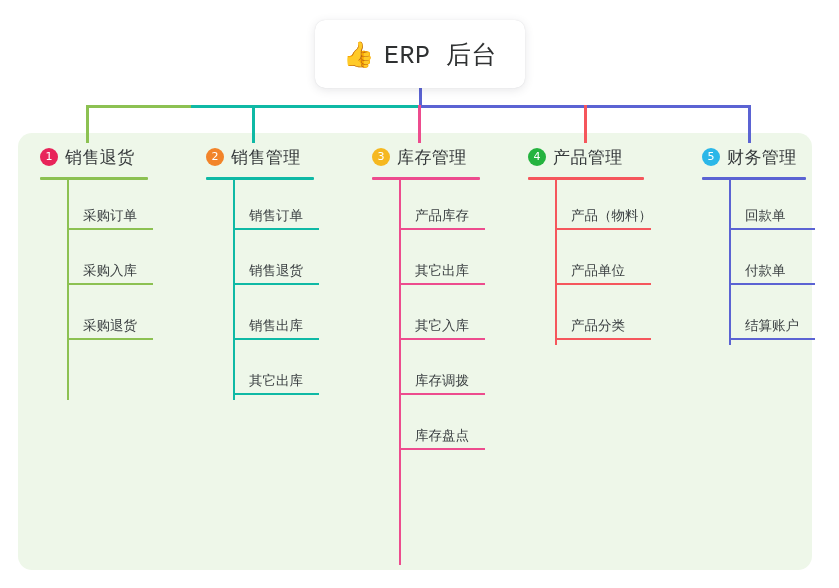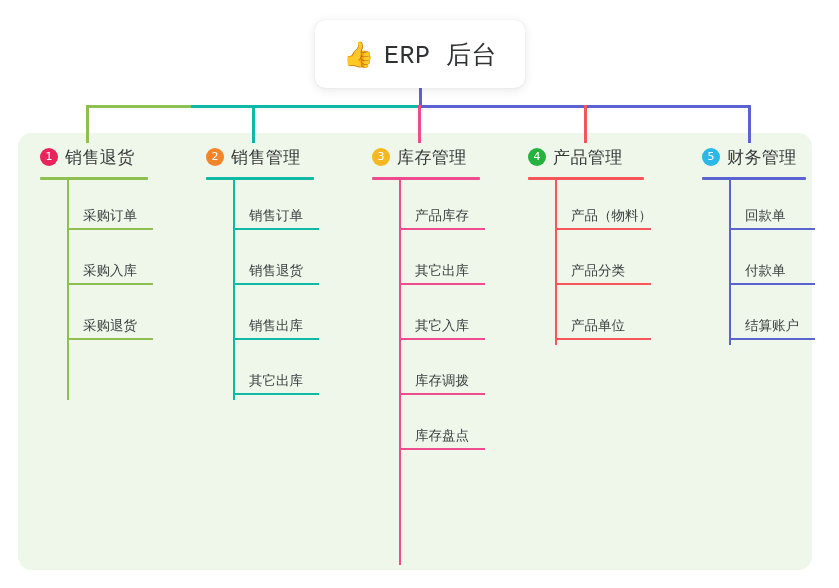--- a/index.html
+++ b/index.html
@@ -263,27 +263,27 @@
         <span class="col-title">产品管理</span>
       </div>
       <div class="col-rule" style="background: rgb(245, 86, 92); width: 116px;"></div>
       <div class="col-body">
         <div class="spine" style="background: rgb(245, 86, 92); height: 165px;"></div>
         <div class="item">
           <span class="item-label">产品（物料）</span>
           <div class="item-rule" style="background: rgb(245, 86, 92); width: 96px;"></div>
         </div>
         <div class="item">
+          <span class="item-label">产品单位</span>
+          <div class="item-rule" style="background: rgb(245, 86, 92); width: 96px;"></div>
+        </div>
+        <div class="item">
           <span class="item-label">产品分类</span>
           <div class="item-rule" style="background: rgb(245, 86, 92); width: 96px;"></div>
         </div>
-        <div class="item">
-          <span class="item-label">产品单位</span>
-          <div class="item-rule" style="background: rgb(245, 86, 92); width: 96px;"></div>
-        </div>
       </div>
     </div>
     <div class="column" id="col-4">
       <div class="col-head">
         <span class="badge" style="background: rgb(43, 183, 232);">5</span>
         <span class="col-title">财务管理</span>
       </div>
       <div class="col-rule" style="background: rgb(91, 99, 211); width: 104px;"></div>
       <div class="col-body">
         <div class="spine" style="background: rgb(91, 99, 211); height: 165px;"></div>

